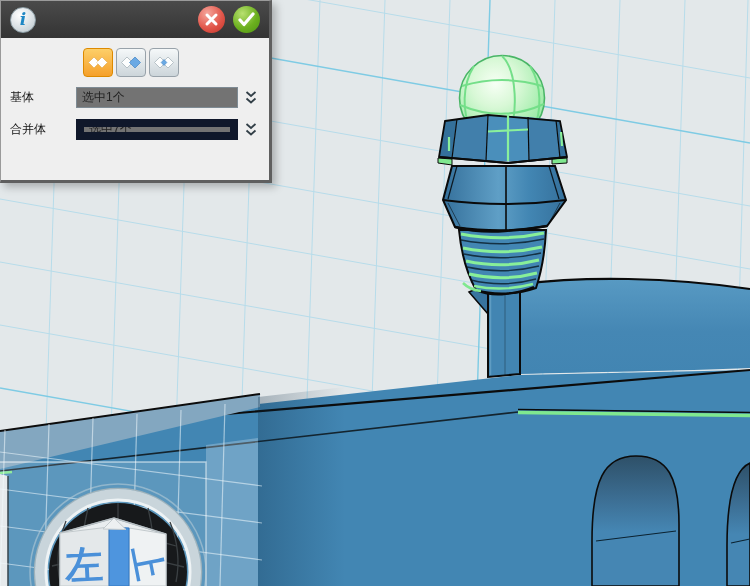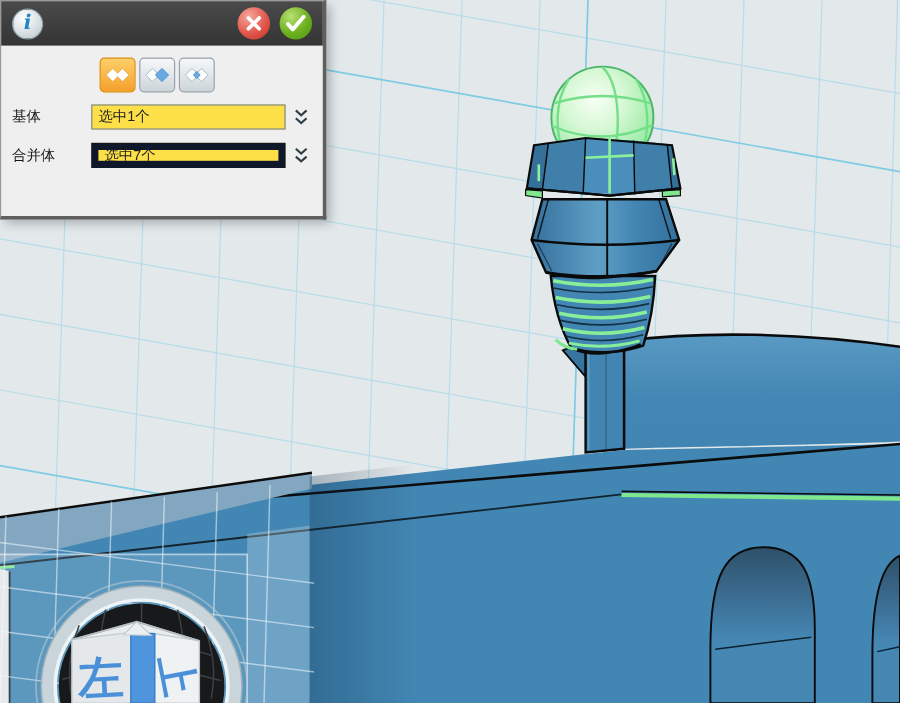--- a/index.html
+++ b/index.html
@@ -31,24 +31,24 @@
   .circle-btn.green{background:radial-gradient(circle at 35% 28%,#b8e070,#6cb01f 55%,#4f9413);}
 
   .bool-row{display:flex;gap:3px;margin:10px 0 0 82px;}
   .bool-btn{width:30px;height:29px;border-radius:4px;padding:0;cursor:pointer;
     border:1px solid #98a2aa;background:linear-gradient(#f5f8f9,#ccd5da);
     display:flex;align-items:center;justify-content:center;}
   .bool-btn.active{border:1px solid #dd8a00;background:linear-gradient(#fdcf69,#f5a02b);}
 
   .row{display:flex;align-items:center;margin:9px 9px 0 9px;height:23px;}
   .row-label{width:66px;font-size:12px;color:#141414;}
-  .field{flex:1;height:21px;border:1px solid #7e8b94;background:#fde047;
+  .field{flex:1;height:21px;border:1px solid #7e8b94;background:#737373;
     font-size:12px;padding:0 5px;color:#222;min-width:0;
     font-family:"Liberation Sans","DejaVu Sans",sans-serif;}
-  .field.active{border:6px solid #0f172a;}
+  .field.active{border:8px solid #0f172a;}
   .chev-btn{width:18px;height:18px;margin-left:4px;background:none;border:none;
     padding:0;display:flex;align-items:center;justify-content:center;cursor:pointer;}
 </style>
 </head>
 <body>
 
 <div id="screen">
 
   <svg id="viewport" width="750" height="586" viewBox="0 0 750 586">
     <defs>

